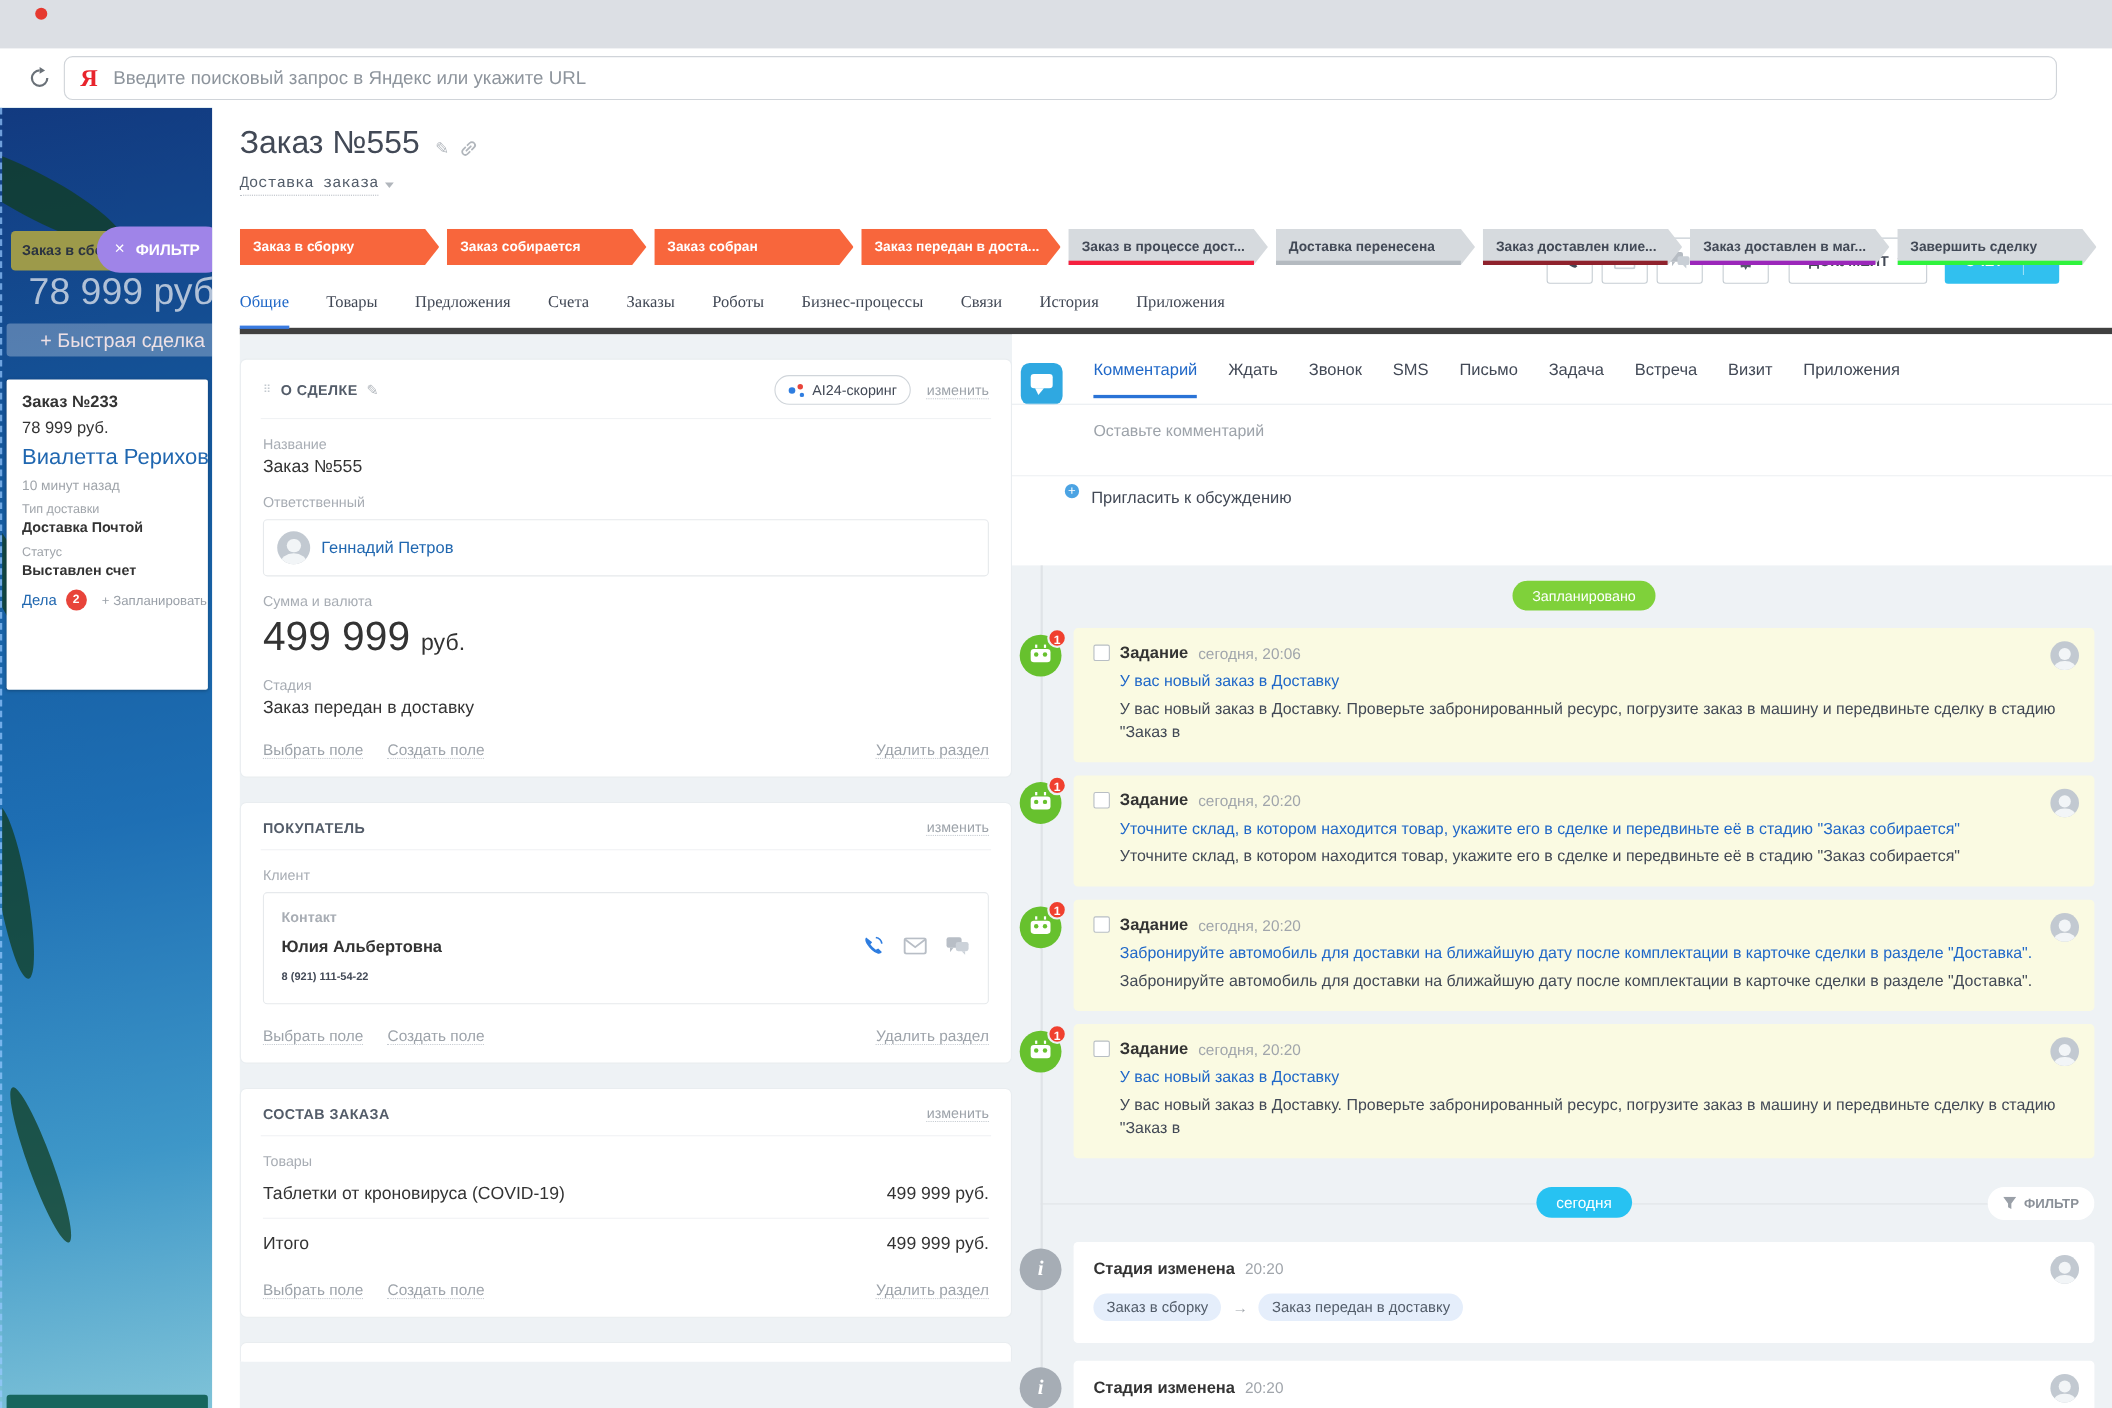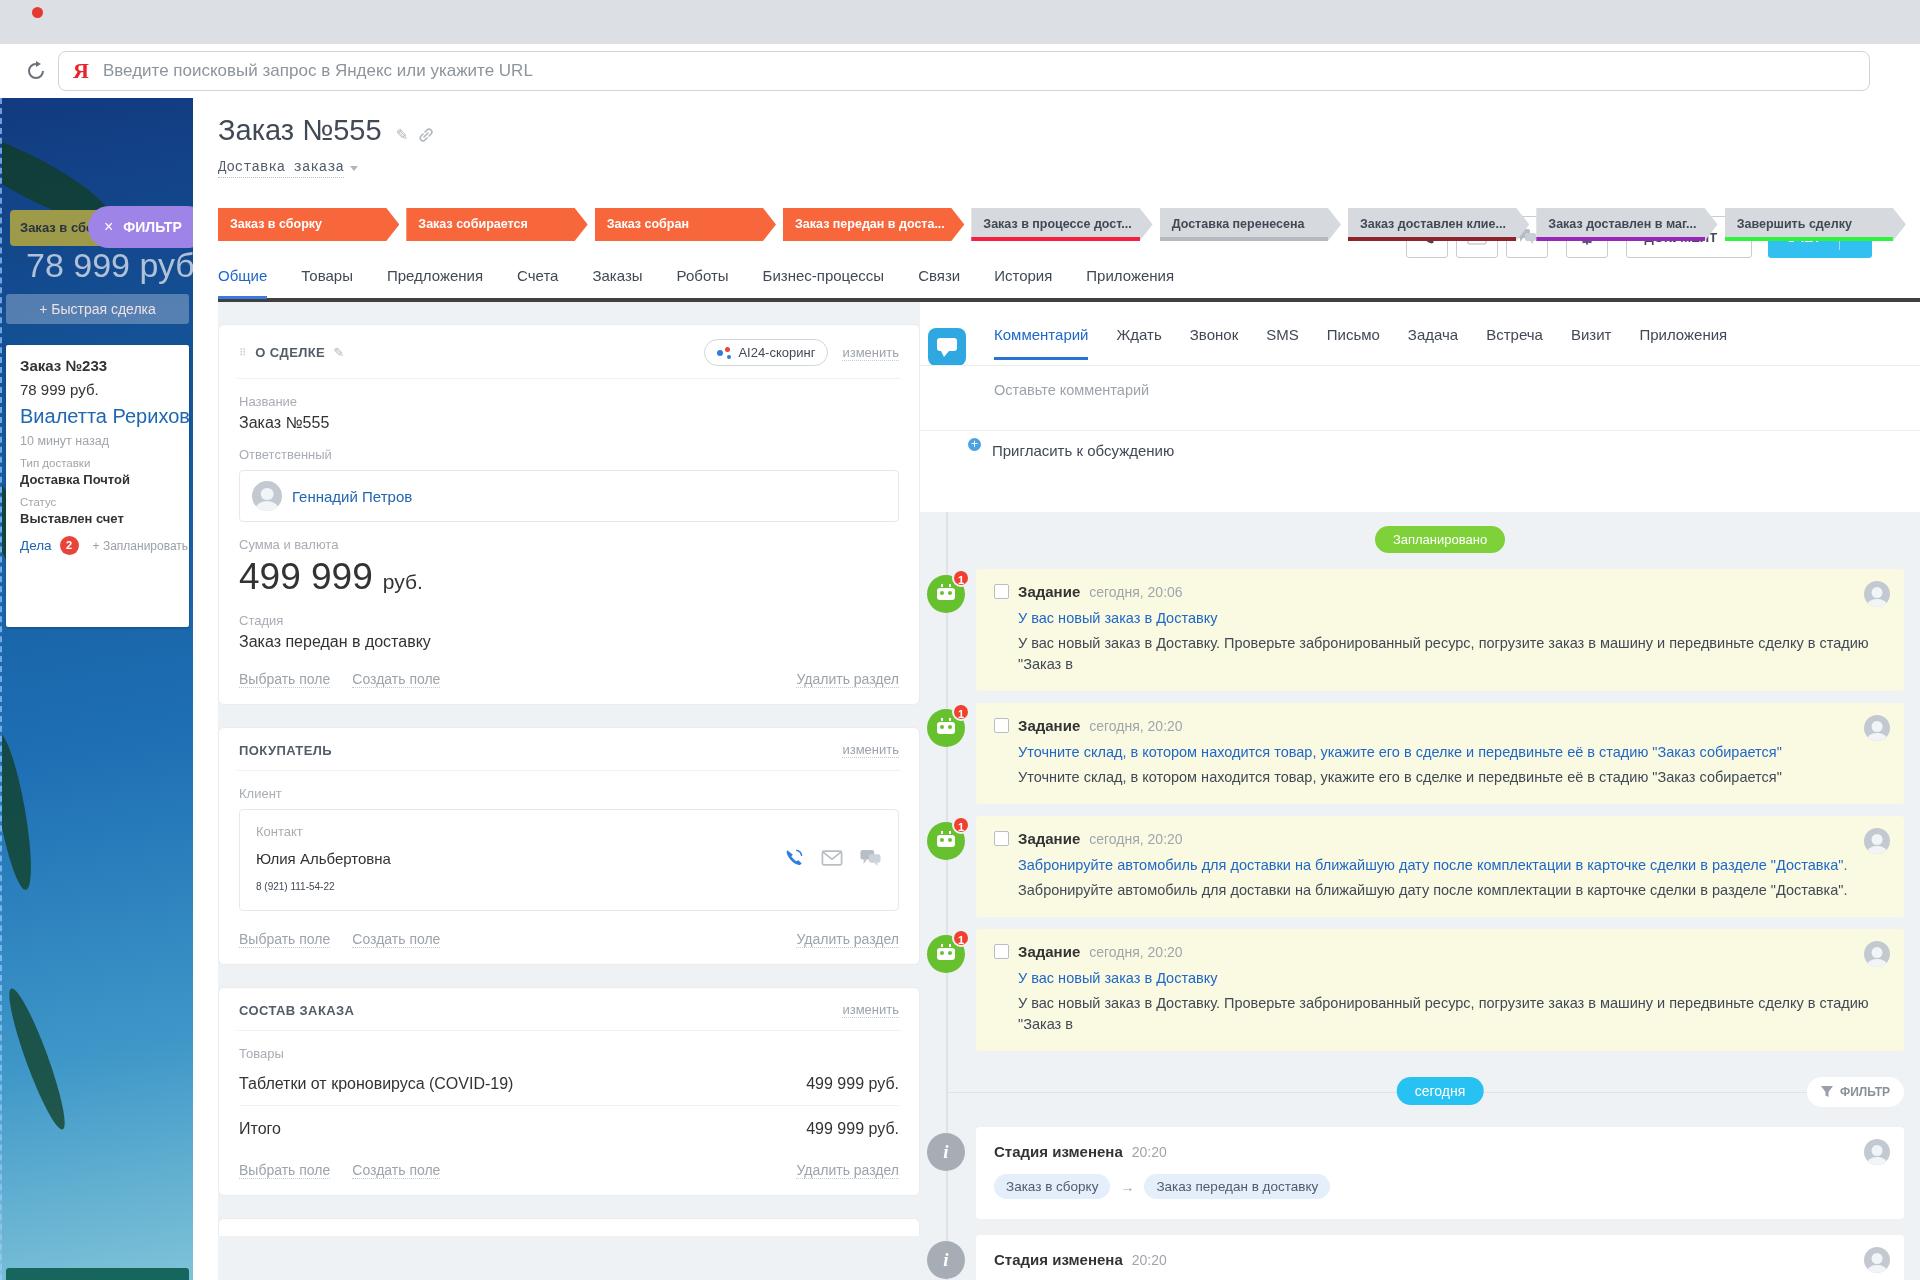--- a/index.html
+++ b/index.html
@@ -30,22 +30,22 @@
   .palm.p3 { width:160px; height:26px; left:-70px; top:700px; transform:rotate(80deg); }
   .palm.p4 { width:150px; height:22px; left:-40px; top:950px; transform:rotate(70deg); }
   .col-tag { position:absolute; left:8px; top:112px; width:110px; height:36px; background:#9d9a4a;
     border-radius:4px; color:#2b3340; font-weight:bold; font-size:13px; line-height:36px; padding-left:10px;
     white-space:nowrap; overflow:hidden; }
   .deal-pill { position:absolute; left:86px; top:108px; width:120px; height:42px; background:#9f84e8;
     border-radius:21px; color:#fff; display:flex; align-items:center; padding-left:16px; font-weight:bold; font-size:14px; }
   .deal-pill .x { font-size:16px; margin-right:10px; font-weight:normal; }
   .big-amount { position:absolute; left:24px; top:148px; width:200px; font-size:34px; color:rgba(205,214,228,.85);
     white-space:nowrap; }
-  .quick-deal { position:absolute; left:4px; top:196px; width:183px; height:30px; background:rgba(255,255,255,.28);
-    border-radius:3px; color:rgba(255,235,235,.9); font-size:14px; text-align:center; line-height:30px;
+  .quick-deal { position:absolute; left:4px; top:196px; width:211px; height:30px; background:rgba(255,255,255,.28);
+    border-radius:3px; color:rgba(255,235,235,.9); font-size:18px; text-align:center; line-height:30px;
     white-space:nowrap; overflow:hidden; cursor:pointer; }
   .side-card { position:absolute; left:4px; top:247px; width:183px; height:282px; background:#fff; border-radius:2px;
     box-shadow:0 1px 3px rgba(0,0,0,.25); padding:12px 14px; overflow:hidden; }
   .sc-title { font-weight:bold; font-size:15px; color:#333; }
   .sc-amount { font-size:15px; color:#333; margin-top:7px; }
   .sc-client { font-size:20px; color:#2067b0; margin-top:7px; cursor:pointer; white-space:nowrap; }
   .sc-time { font-size:12.5px; color:#a0a5ab; margin-top:6px; }
   .sc-label { font-size:11.5px; color:#a0a5ab; margin-top:9px; }
   .sc-value { font-size:13px; font-weight:bold; color:#333; margin-top:3px; white-space:nowrap; }
   .sc-foot { display:flex; align-items:center; margin-top:10px; }
@@ -82,21 +82,21 @@
   
   .stages { display:flex; gap:7px; margin-top:30px; padding-right:14px; }
   .stage { height:33px; line-height:33px; flex:1; min-width:0; font-size:12.5px; font-weight:bold; padding:0 20px 0 12px;
     white-space:nowrap; overflow:hidden; cursor:pointer; position:relative;
     clip-path:polygon(0 0, calc(100% - 13px) 0, 100% 50%, calc(100% - 13px) 100%, 0 100%); }
   .stage.orange { background:#f8663c; color:#fff; }
   .stage.gray { background:#d6dade; color:#424956; }
   .stage .bar { position:absolute; left:0; right:13px; bottom:0; height:4px; }
 
   
-  .main-tabs { display:flex; gap:34px; margin-top:26px; padding-bottom:12px; border-bottom:4px solid #404040; padding-right:20px; }
+  .main-tabs { display:flex; gap:34px; margin-top:26px; padding-bottom:12px; border-bottom:6px solid #404040; padding-right:20px;font-family:Liberation Serif, serif; }
   .mtab { font-size:15px; color:#424956; cursor:pointer; position:relative; padding-bottom:12px; margin-bottom:-13px; }
   .mtab.active { color:#2068c8; border-bottom:3px solid #3a7be0; }
 
   
   .columns { display:flex; background:#eef2f5; height:982px; align-items:flex-start; }
   .left-col { width:702px; flex:none; }
   .sec-card { background:#fff; border-radius:6px; border:1px solid #e9edf0; padding:14px 20px 16px 20px; margin-top:22px; }
   .sec-head { display:flex; align-items:center; }
   .drag-dots { color:#c3c9cf; font-size:10px; letter-spacing:1px; margin-right:8px; line-height:9px; cursor:grab; }
   .sec-title { font-size:13px; font-weight:bold; color:#535c69; letter-spacing:.4px; }
@@ -123,21 +123,21 @@
   .av26 { width:26px; height:26px; }
   .av38 { width:38px; height:38px; }
   .resp-name { color:#2067b0; font-size:15px; margin-left:10px; cursor:pointer; }
   .sum-row { display:flex; align-items:baseline; gap:10px; margin-top:4px; }
   .sum-big { font-size:37px; color:#333; }
   .sum-cur { font-size:21px; color:#333; }
   .links-row { display:flex; align-items:center; margin-top:20px; }
   .fld-link { font-size:14px; color:#9da3aa; border-bottom:1px dotted #c6cbd1; margin-right:22px; cursor:pointer; }
   .links-row .spacer { flex:1; }
   .del-link { font-size:14px; color:#9da3aa; border-bottom:1px dotted #c6cbd1; cursor:pointer; margin-right:0; }
-  .client-box { border:1px solid #e6e9ec; border-radius:4px; margin-top:8px; padding:14px 16px 18px; }
+  .client-box { border:1px solid #e6e9ec; border-radius:4px; margin-top:8px; padding:14px 16px 18px;font-weight:bold; }
   .contact-row { display:flex; align-items:center; margin-top:8px; }
   .contact-name { font-size:15px; color:#333; }
   .contact-icons { margin-left:auto; display:flex; gap:16px; align-items:center; }
   .contact-phone { font-size:10px; color:#424956; margin-top:12px; }
   .prod-row { display:flex; margin-top:6px; padding:8px 0 12px; border-bottom:1px solid #f0f2f4; }
   .prod-name { font-size:16px; color:#333; }
   .prod-price { margin-left:auto; font-size:16px; color:#333; }
   .total-row { display:flex; padding:14px 0 4px; }
   .partial-card { background:#fff; border-radius:6px 6px 0 0; border:1px solid #e9edf0; border-bottom:none;
     padding:14px 20px 0; margin-top:22px; height:18px; overflow:hidden; }

